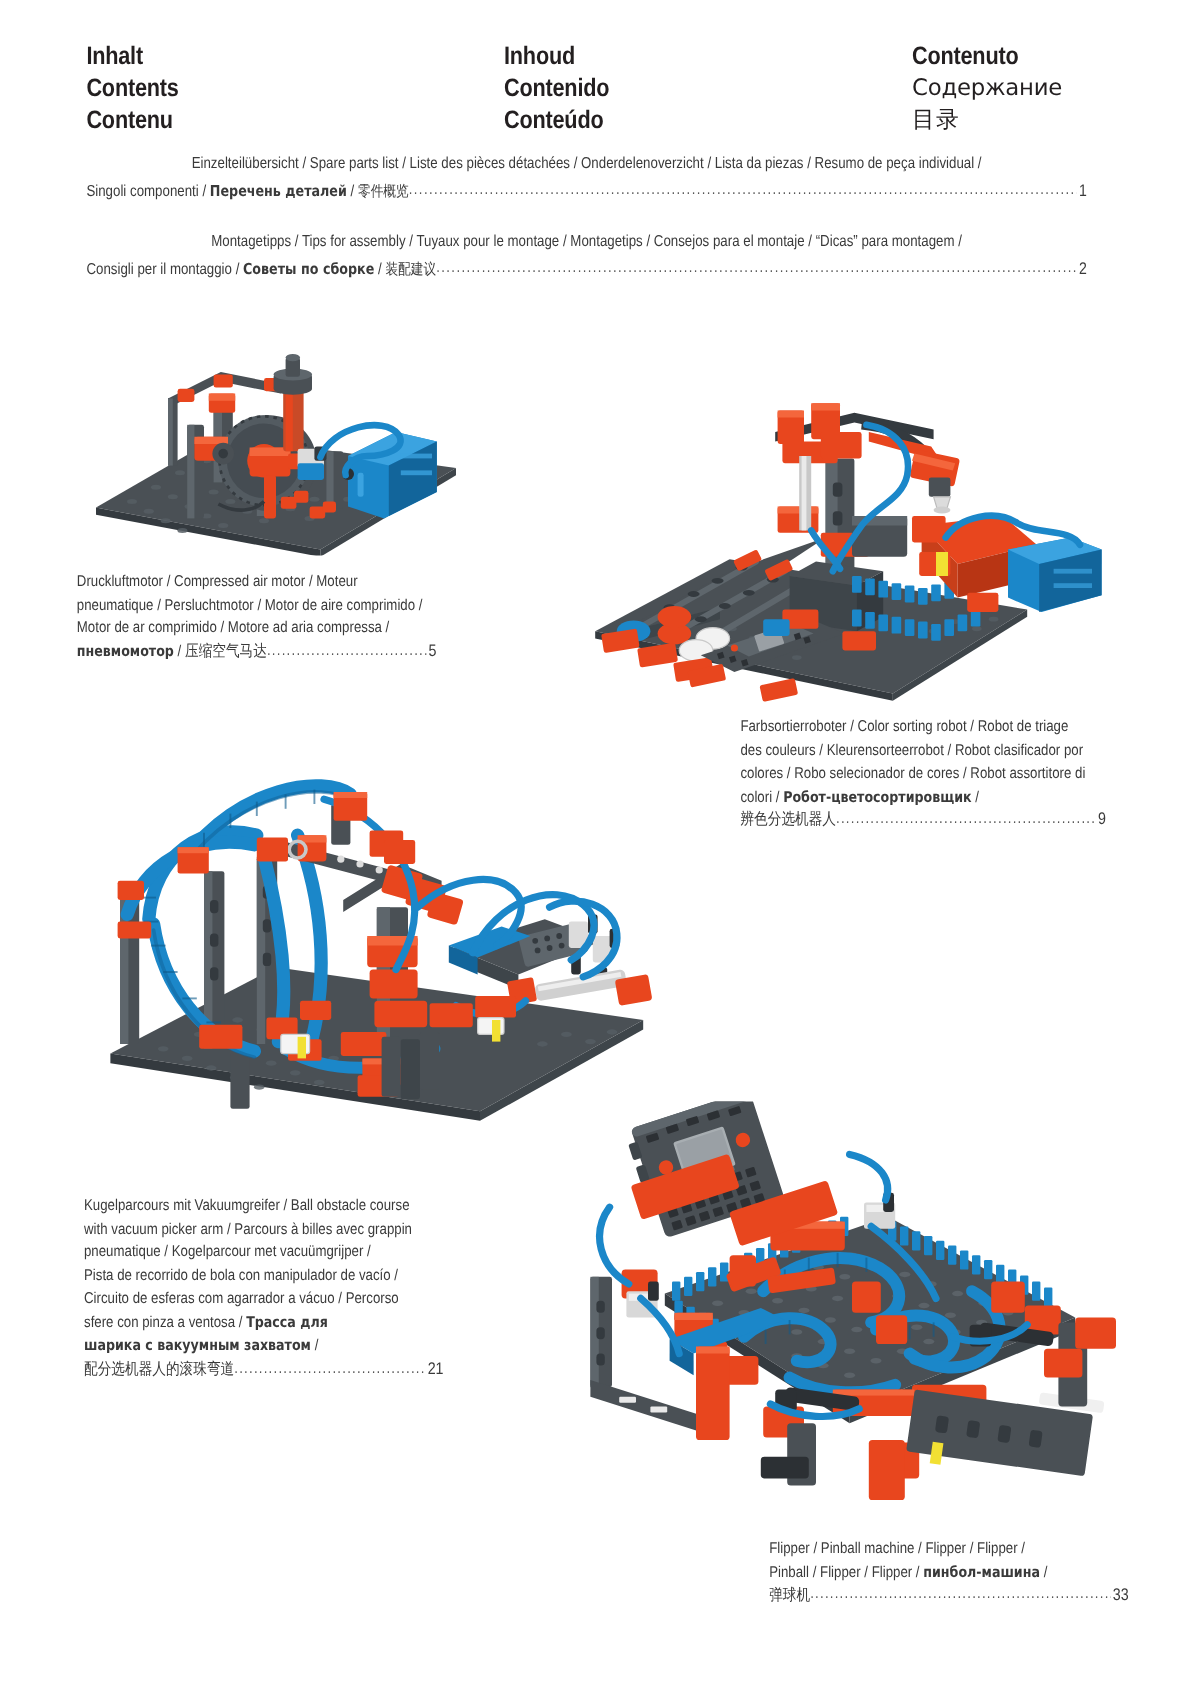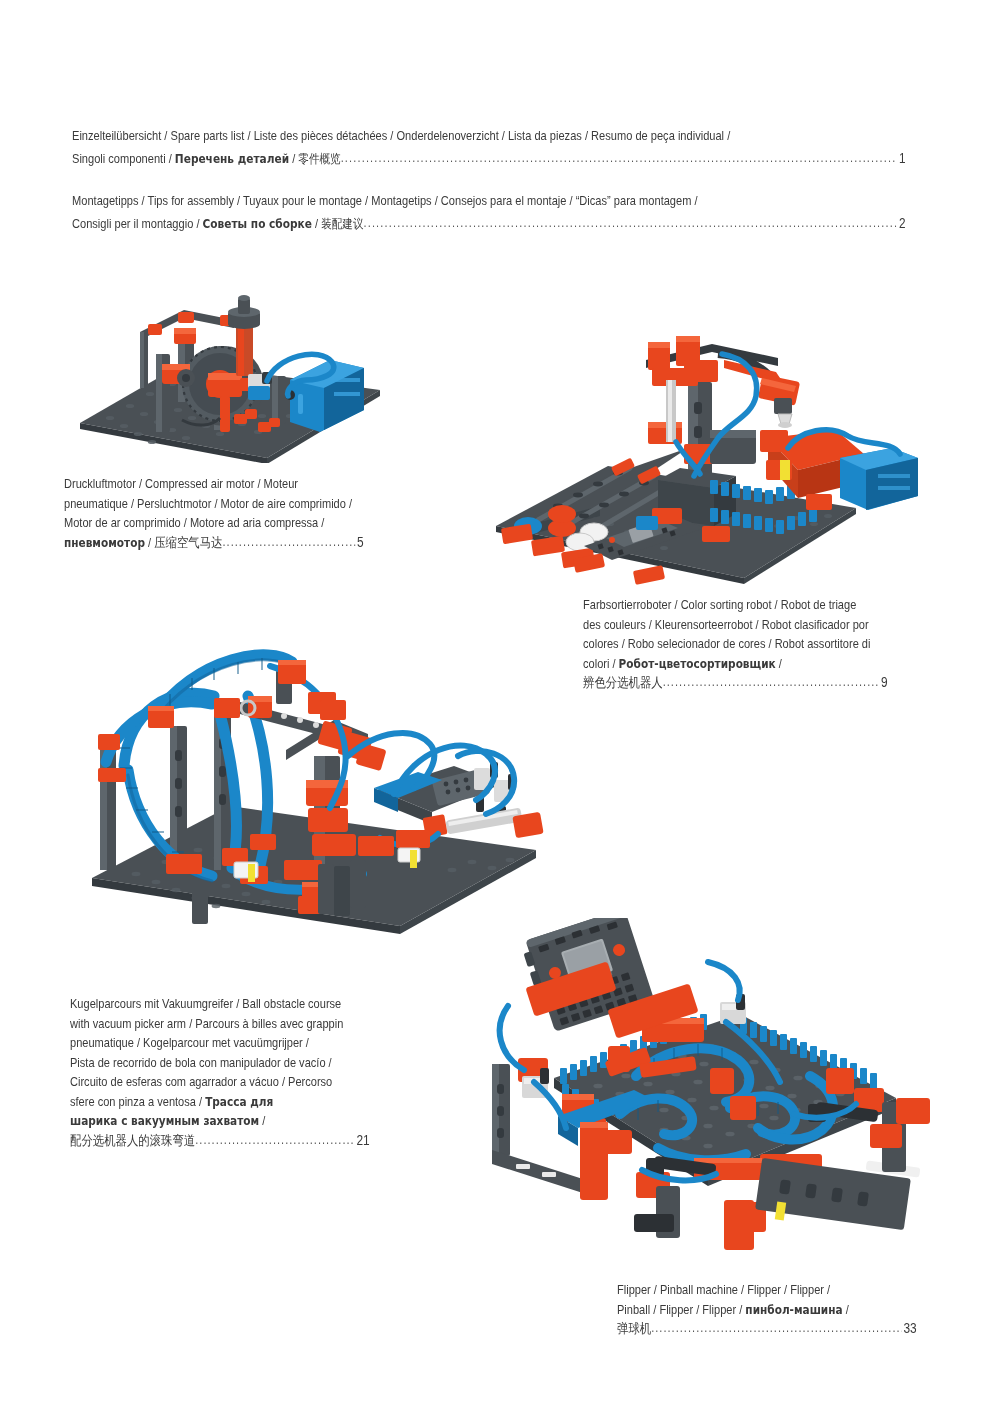--- a/index.html
+++ b/index.html
@@ -20,21 +20,21 @@
   .hcell.c1{width:348px;}
   .hcell.c2{width:340px;}
   .hcell.c3{width:170px;}
   .hcell.plain{font-weight:normal;transform:none;font-size:19px;
                font-family:"DejaVu Sans",sans-serif;}
   .hcell.cjk{font-weight:normal;transform:none;font-size:19px;
              font-family:"DejaVu Sans",sans-serif;letter-spacing:1px;}
 
   
   .toc{position:absolute;left:72px;top:124px;width:834px;}
-  .toc-entry{margin-bottom:19px;}
+  .toc-entry{margin-bottom:19px;text-align:center;}
   .toc-line{
     font-size:13.2px;line-height:23px;white-space:nowrap;
     font-family:"Liberation Sans",sans-serif;
     transform:scaleX(.84);transform-origin:left center;width:119%;
     color:#3a3a3a;
   }
   .toc-line .ru,.toc-line .cn{font-family:"DejaVu Sans",sans-serif;font-size:12.6px;}
   .toc-line .ru{font-weight:bold;}
   .dotrow{display:flex;align-items:baseline;width:100%;}
   .dotrow .txt{flex:0 0 auto;}
@@ -60,20 +60,37 @@
 
   
   .model{position:absolute;}
   .model svg{display:block;width:100%;height:100%;}
 </style>
 </head>
 <body>
 
 <div class="page">
 
+  <div class="headings">
+    <div class="hrow">
+      <div class="hcell c1">Inhalt</div>
+      <div class="hcell c2">Inhoud</div>
+      <div class="hcell c3">Contenuto</div>
+    </div>
+    <div class="hrow">
+      <div class="hcell c1">Contents</div>
+      <div class="hcell c2">Contenido</div>
+      <div class="hcell c3 plain">Содержание</div>
+    </div>
+    <div class="hrow">
+      <div class="hcell c1">Contenu</div>
+      <div class="hcell c2">Conteúdo</div>
+      <div class="hcell c3 cjk">目录</div>
+    </div>
+  </div>
 
   <div class="toc">
 
     <div class="toc-entry">
       <div class="toc-line">Einzelteilübersicht / Spare parts list / Liste des pièces détachées / Onderdelenoverzicht / Lista da piezas / Resumo de peça individual /</div>
       <div class="toc-line">
         <div class="dotrow">
           <span class="txt"><span>Singoli componenti / </span><span class="ru">Перечень деталей</span><span> / </span><span class="cn">零件概览</span></span>
           <span class="leader">.......................................................................................................................................................................................................................................................................................................................</span>
           <span class="pg">1</span>
@@ -380,21 +397,21 @@
       </g>
       <rect x="86" y="226" width="30" height="14" rx="2" fill="#e8461e" transform="rotate(-12 101 233)"></rect>
       <rect x="146" y="238" width="30" height="14" rx="2" fill="#e8461e" transform="rotate(-12 161 245)"></rect>
       <rect x="164" y="178" width="30" height="16" rx="2" fill="#e8461e"></rect>
       <rect x="214" y="196" width="28" height="16" rx="2" fill="#e8461e"></rect>
       <rect x="318" y="164" width="26" height="16" rx="2" fill="#e8461e"></rect>
       <rect x="148" y="186" width="22" height="14" rx="2" fill="#1b87c9"></rect>
     </svg>
   </div>
 
-  <div class="caption" style="left:583px;top:595px;width:305px;">
+  <div class="caption" style="left:617px;top:595px;width:305px;">
     <div class="cap-line">Farbsortierroboter / Color sorting robot / Robot de triage</div>
     <div class="cap-line">des couleurs / Kleurensorteerrobot / Robot clasificador por</div>
     <div class="cap-line">colores / Robo selecionador de cores / Robot assortitore di</div>
     <div class="cap-line"><span>colori / </span><span class="ru">Робот-цветосортировщик</span><span> /</span></div>
     <div class="cap-line lead">
       <span class="txt cn">辨色分选机器人</span>
       <span class="leader">.......................................................................................................................................................................................................................................................................................................................</span>
       <span class="pg">9</span>
     </div>
   </div>
@@ -808,21 +825,21 @@
       </g>
       <rect x="408" y="246" width="54" height="10" rx="3" fill="#f0f0f0" transform="rotate(8 435 251)"></rect>
       <rect x="424" y="184" width="24" height="70" rx="3" fill="#4a5055"></rect>
       <rect x="438" y="180" width="34" height="26" rx="3" fill="#e8461e"></rect>
       <rect x="412" y="206" width="32" height="24" rx="3" fill="#e8461e"></rect>
       <rect x="318" y="284" width="9" height="18" fill="#f2e033" transform="rotate(8 322 293)"></rect>
       <rect x="176" y="296" width="40" height="18" rx="3" fill="#2c3034"></rect>
     </svg>
   </div>
 
-  <div class="caption" style="left:617px;top:1280px;width:300px;">
+  <div class="caption" style="left:641px;top:1280px;width:300px;">
     <div class="cap-line">Flipper / Pinball machine / Flipper / Flipper /</div>
     <div class="cap-line"><span>Pinball / Flipper / Flipper / </span><span class="ru">пинбол-машина</span><span> /</span></div>
     <div class="cap-line lead">
       <span class="txt cn">弹球机</span>
       <span class="leader">.......................................................................................................................................................................................................................................................................................................................</span>
       <span class="pg">33</span>
     </div>
   </div>
 
 </div>

